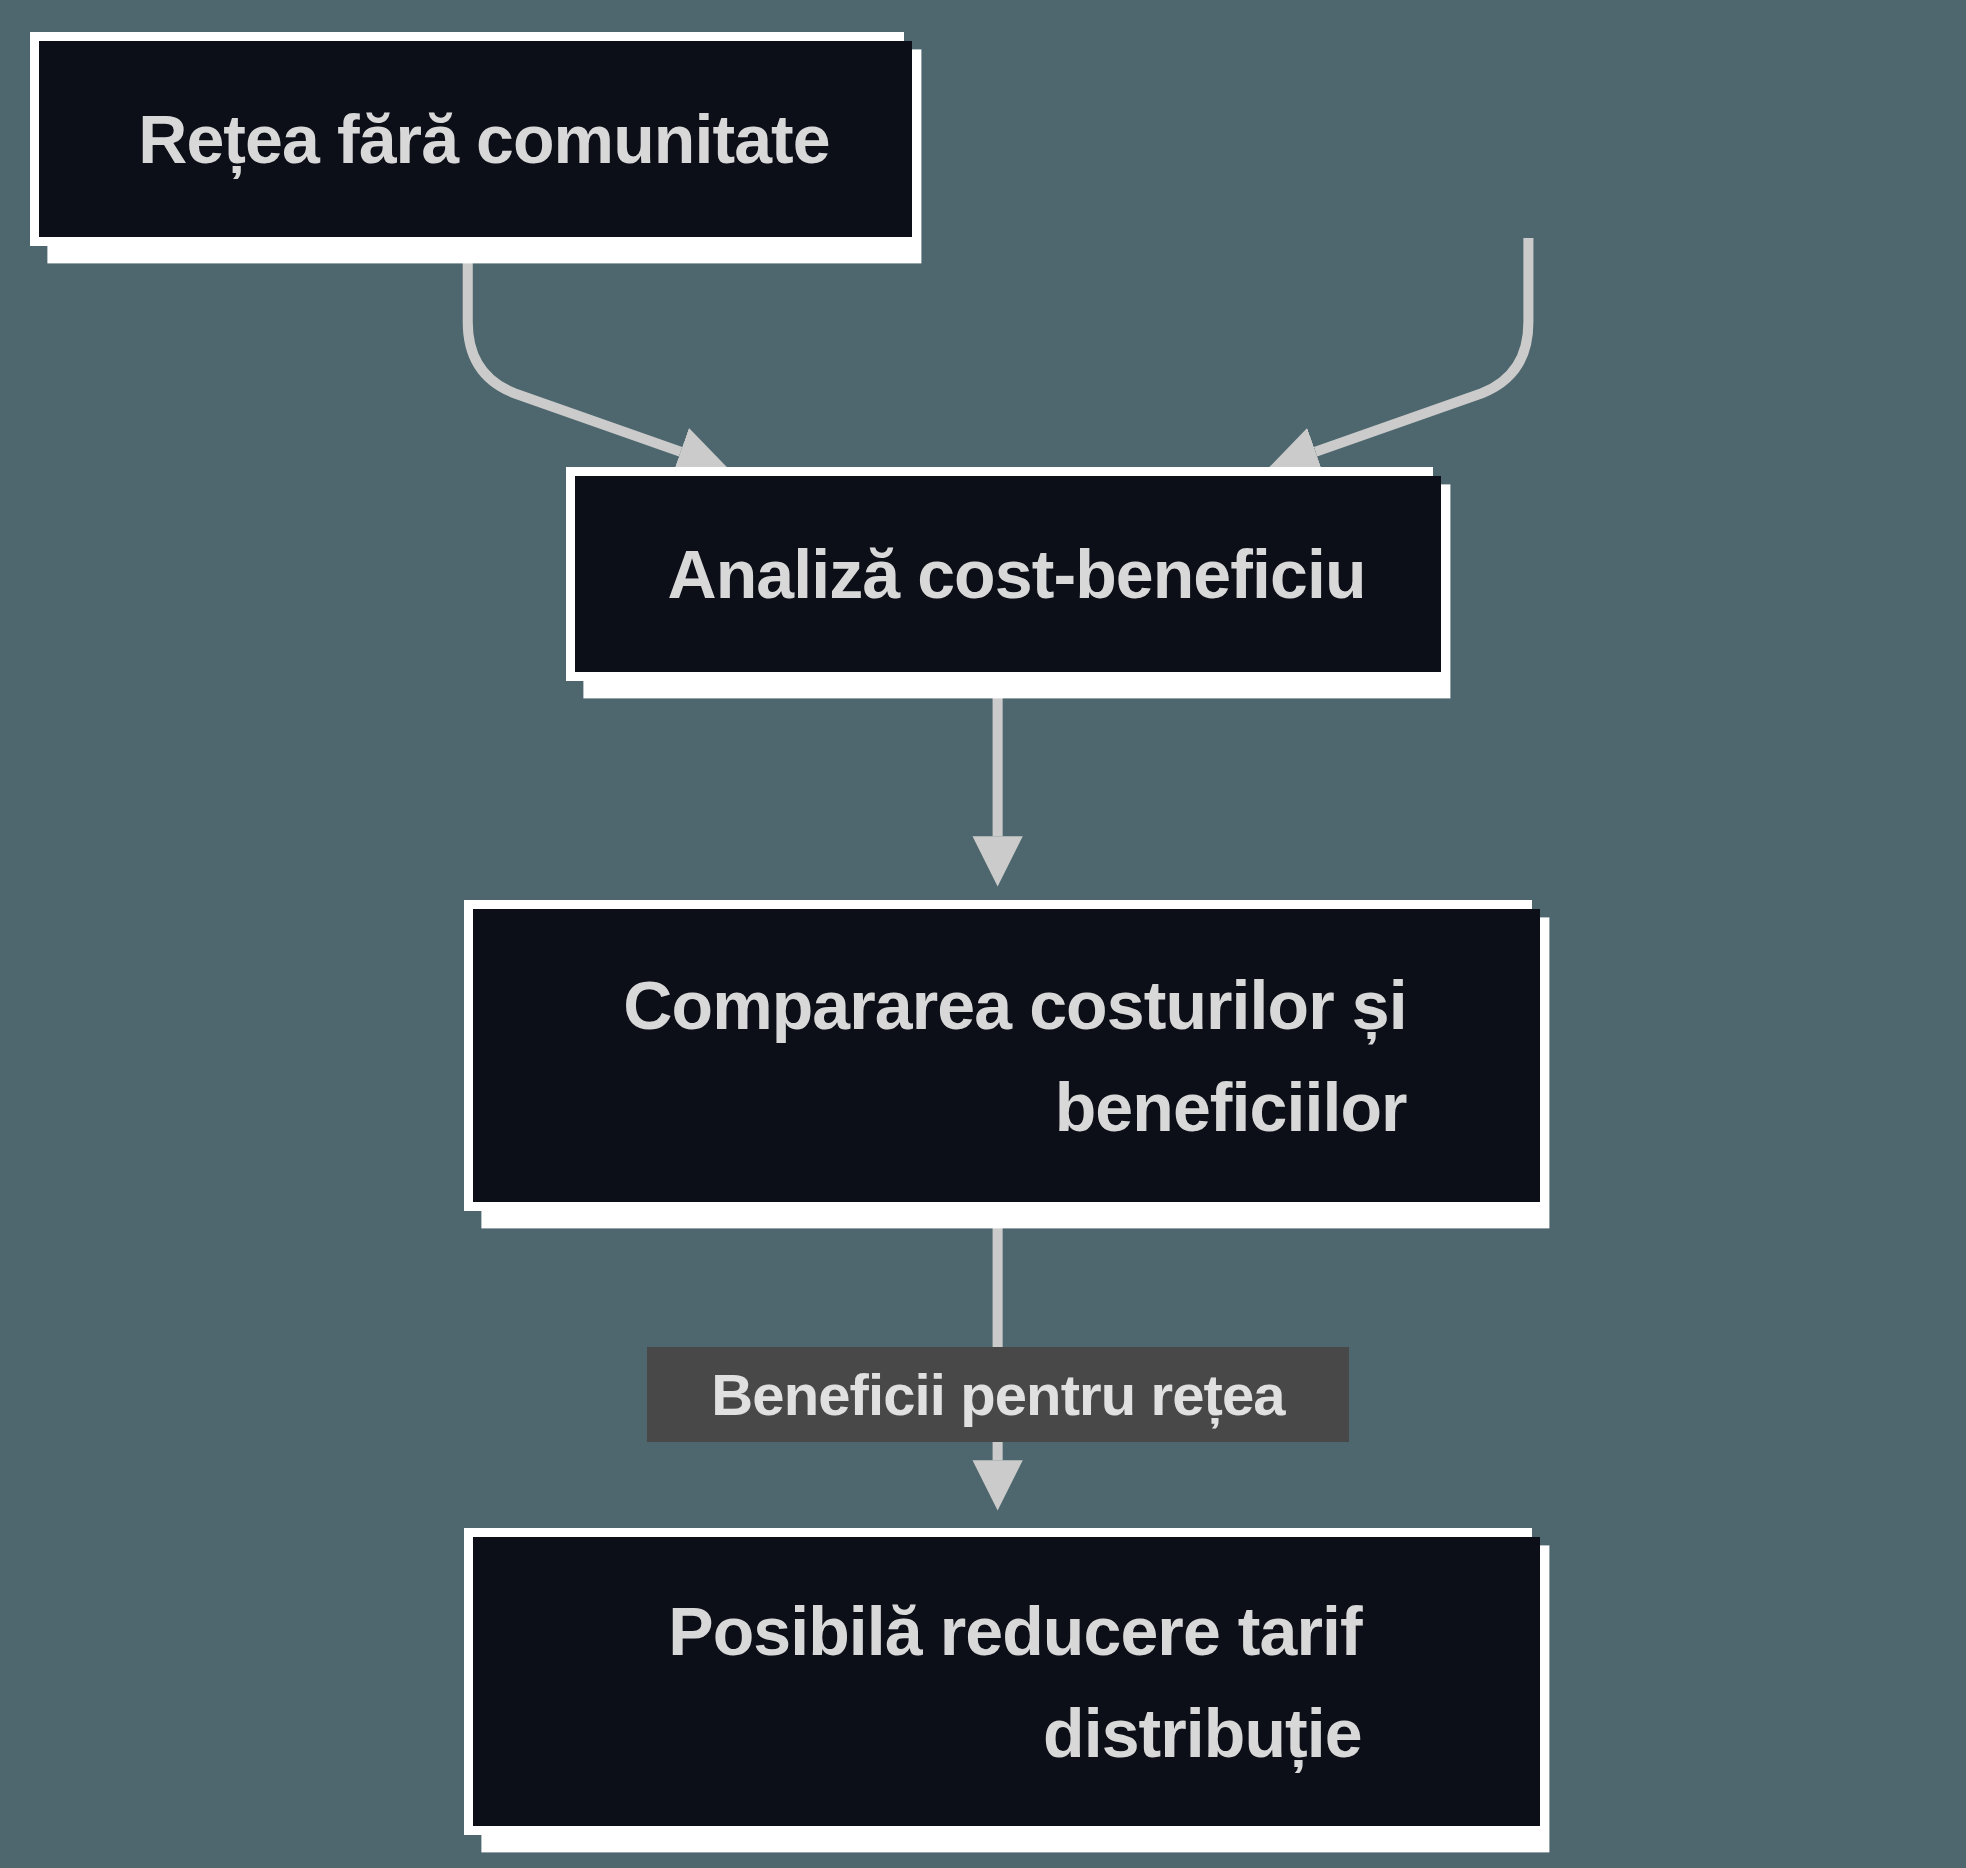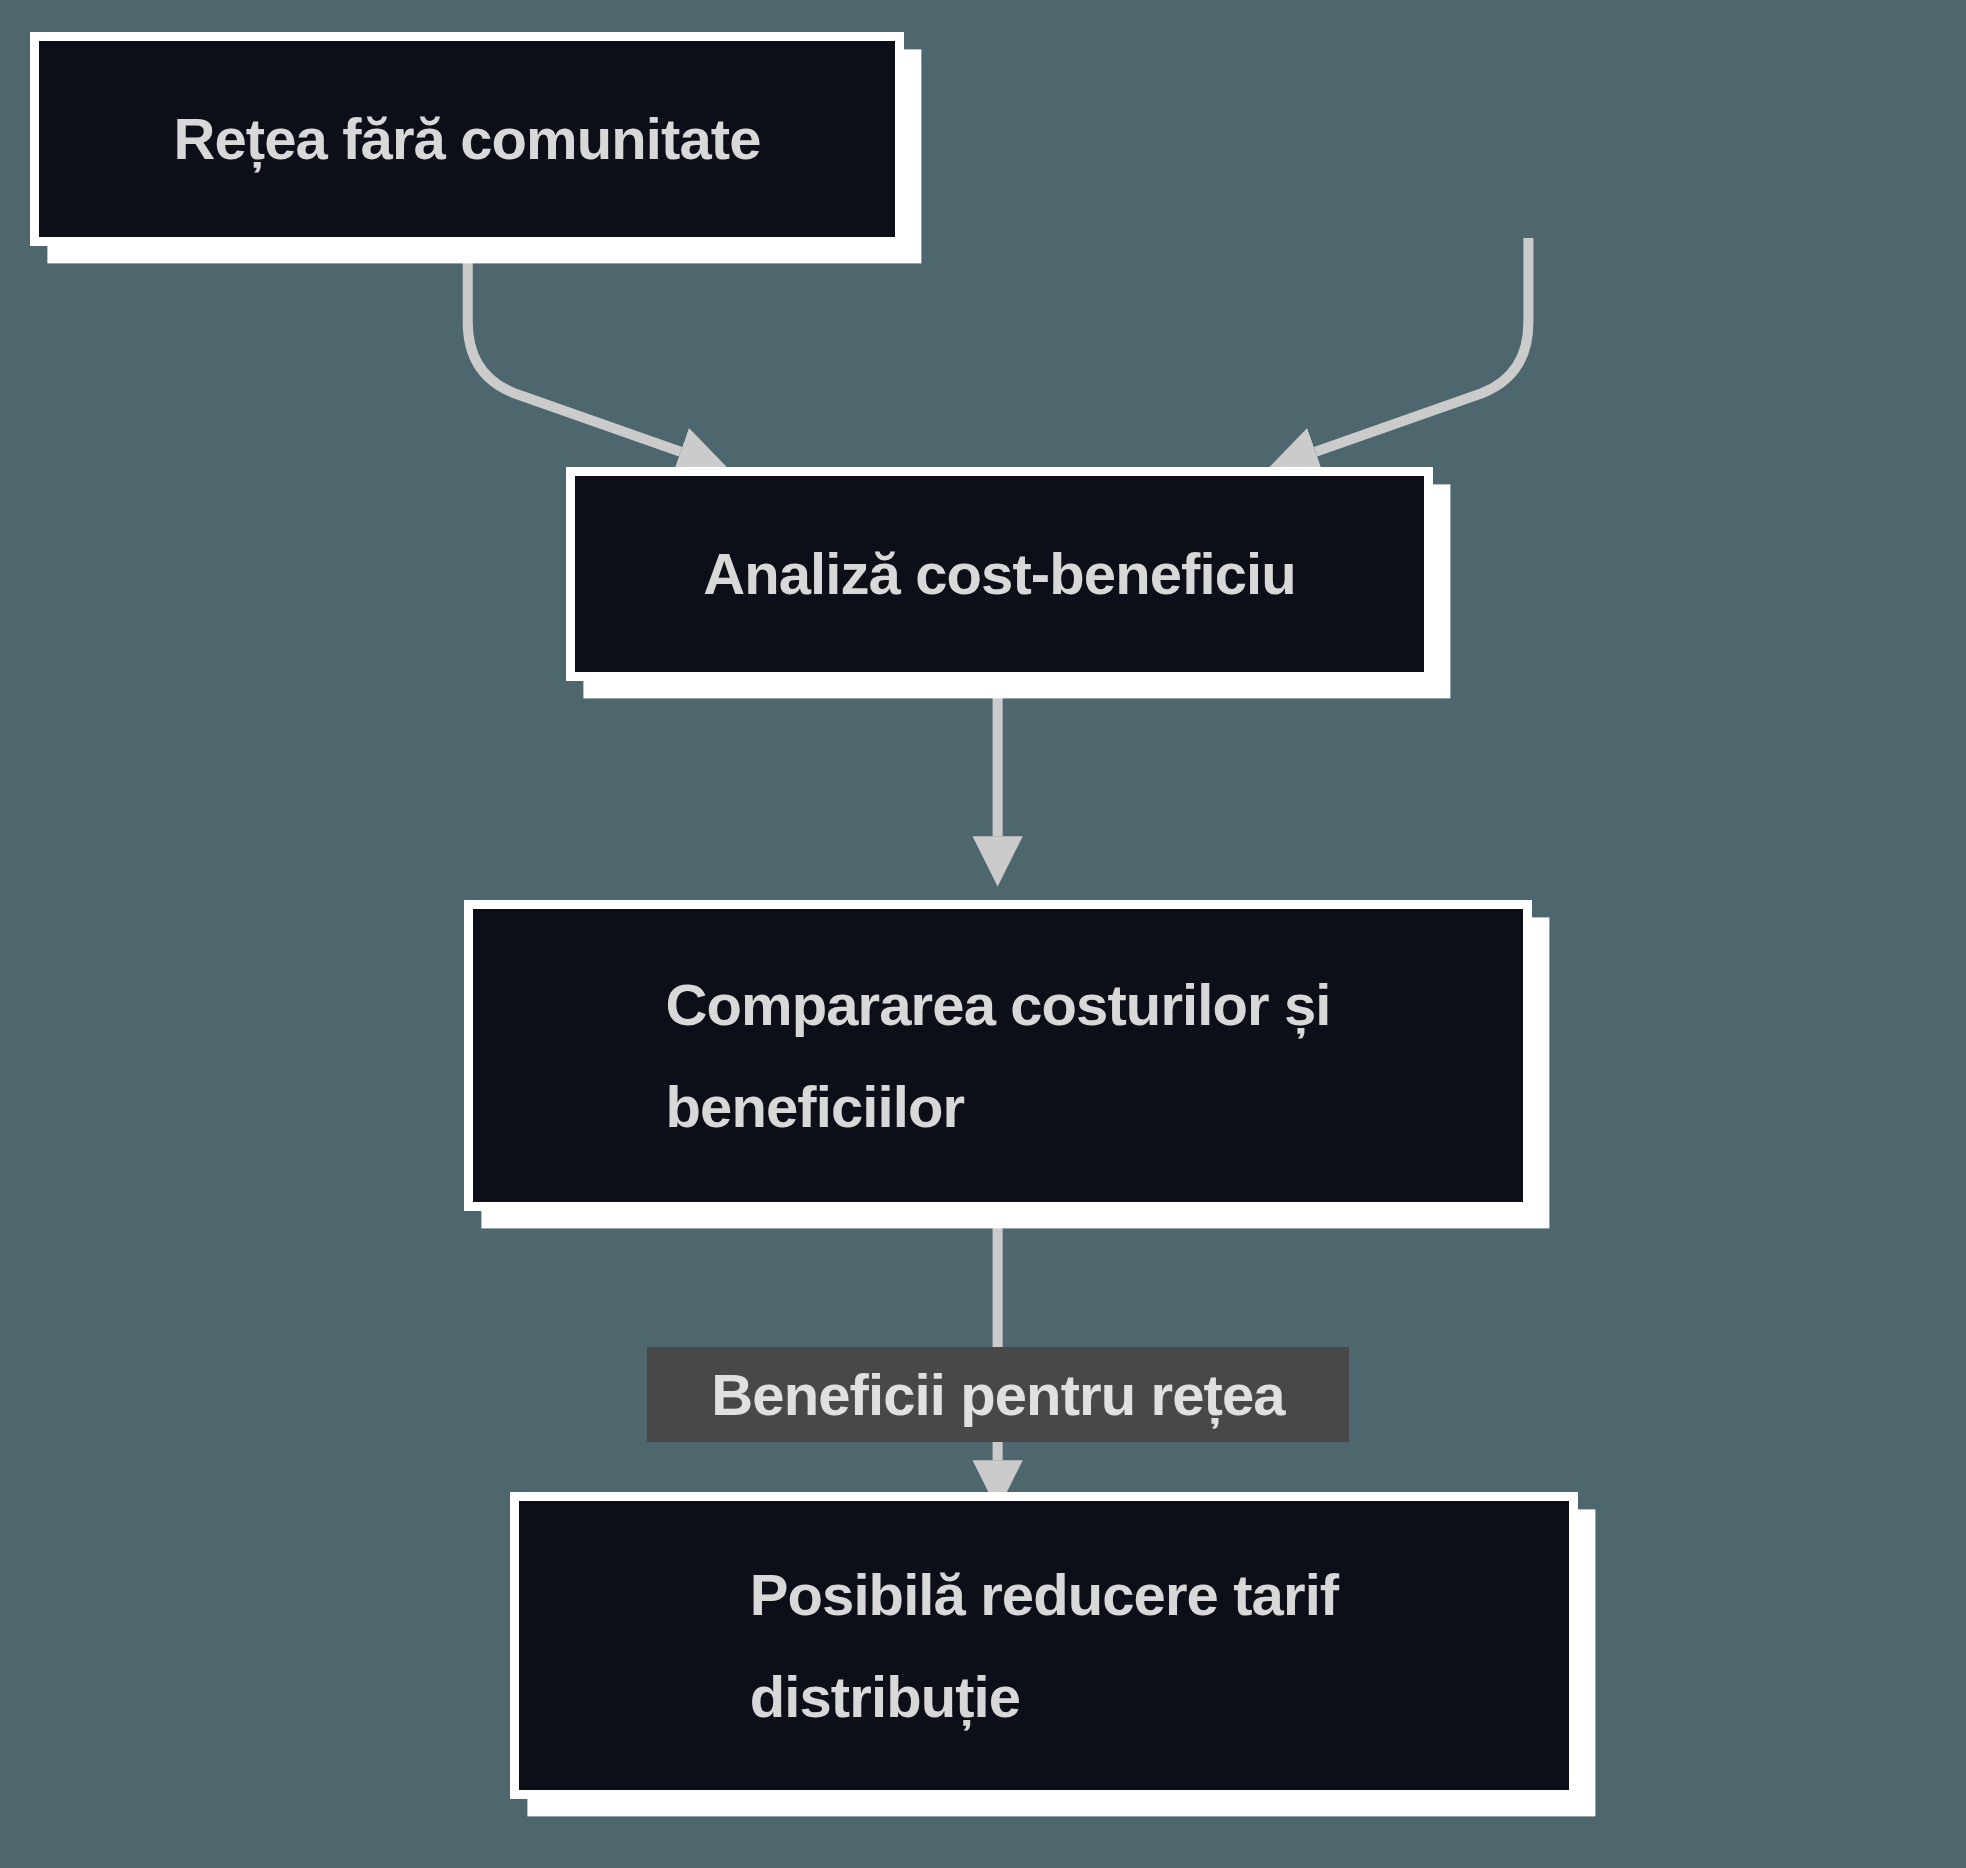--- a/index.html
+++ b/index.html
@@ -33,26 +33,27 @@
     box-sizing: border-box;
   }
   .node-inner {
     width: 100%;
     height: 100%;
     background: var(--node-fill, #0d0f18);
     color: var(--node-text, #d8d8d8);
     display: flex;
     align-items: center;
     justify-content: center;
-    text-align: left;
-    font-size: 58px;
+    text-align: right;
+    font-size: 68px;
     font-weight: 700;
     letter-spacing: -0.9px;
     line-height: 102px;
     white-space: pre-line;
+    padding-left: 17px;
   }
   .edge-label {
     position: absolute;
     left: 647px;
     top: 1319px;
     width: 702px;
     height: 95px;
     background: var(--label-bg, #484848);
     color: var(--label-text, #e0e0e0);
     display: flex;
@@ -63,21 +64,21 @@
     font-weight: 700;
     letter-spacing: -0.9px;
     white-space: nowrap;
     margin-top: 28px;
   }
   
   .node-a { left: 30px;   top: 32px;   width: 874px;  height: 214px; }
   .node-b { left: 1125px; top: 32px;   width: 823px;  height: 214px; }
   .node-c { left: 566px;  top: 467px;  width: 867px;  height: 214px; }
   .node-d { left: 464px;  top: 900px;  width: 1068px; height: 311px; }
-  .node-e { left: 464px;  top: 1492px; width: 1068px; height: 307px; margin-left: 46px; }
+  .node-e { left: 464px;  top: 1528px; width: 1068px; height: 307px; }
 </style>
 </head>
 <body>
 
 <div class="stage">
 
   <svg class="edges" viewBox="0 0 2152 2045" aria-hidden="true">
     <defs>
       <marker id="arrowhead" viewBox="0 0 10 10" refX="0" refY="5" markerUnits="userSpaceOnUse" markerWidth="55" markerHeight="55" orient="auto">
         <path d="M 0 0 L 10 5 L 0 10 Z" fill="var(--edge, #cbcbcb)"></path>

